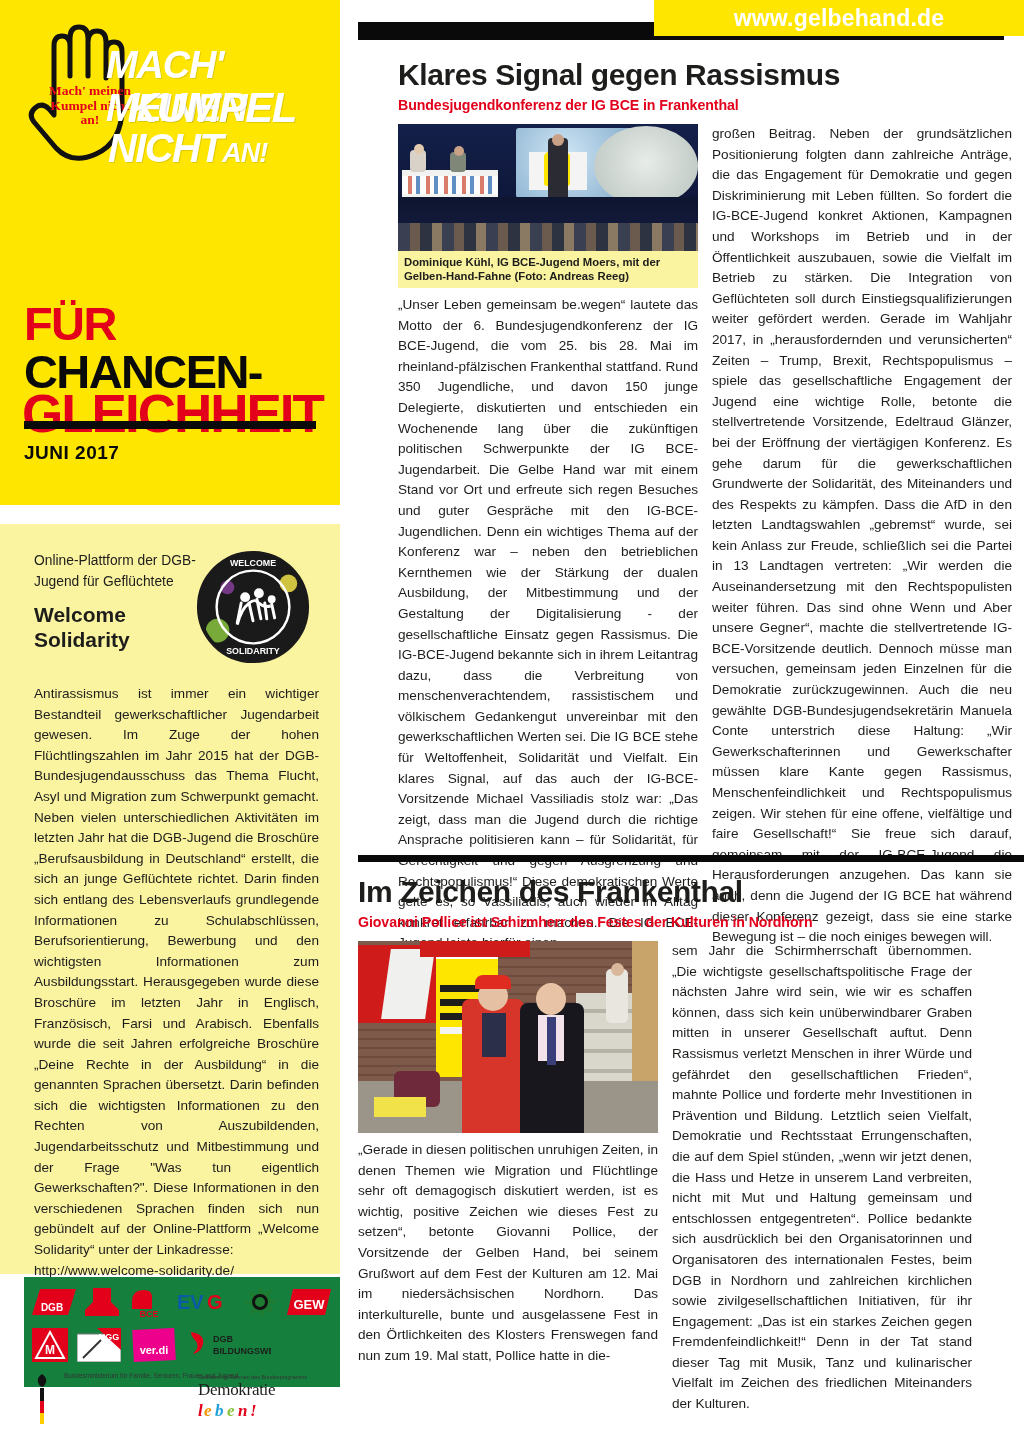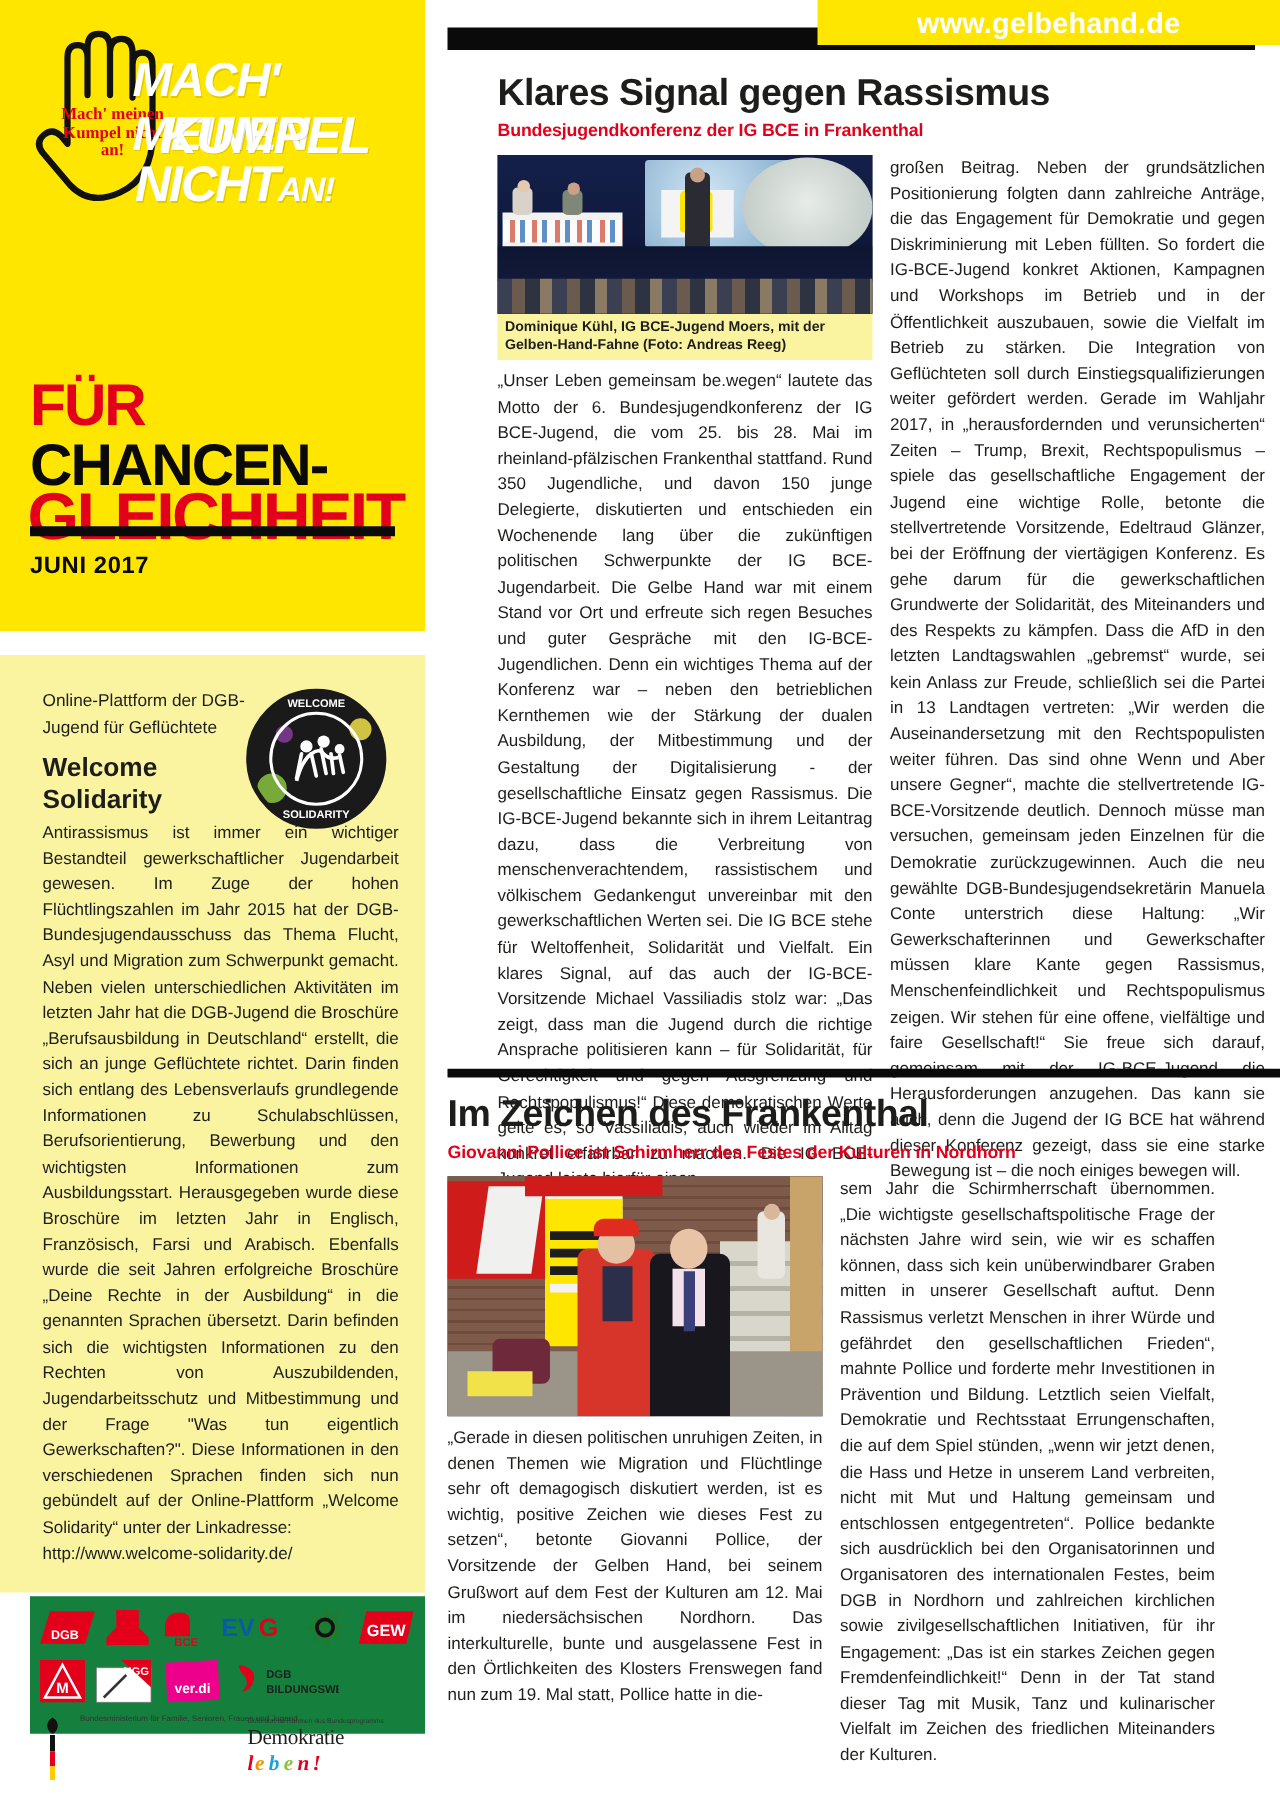--- a/index.html
+++ b/index.html
@@ -78,21 +78,21 @@
     width:190px;
   }
   .sb-title {
     margin-top:10px; font-size:21px; line-height:25px;
     font-weight:bold; color:#1d1d1b; width:190px;
   }
   .ws-logo {
     position:absolute; right:28px; top:24px; width:118px; height:118px;
   }
   .sb-body {
-    margin-top:4px; width:285px;
+    margin-top:32px; width:285px;
     font-size:13.6px; line-height:20.6px; color:#1d1d1b;
     text-align:justify; hyphens:auto;
   }
   .sb-link { margin-top:0; word-break:break-all; }
 
   .logos-band {
     position:absolute; left:24px; top:1277px; width:316px; height:110px;
     background:#15803d;
   }
   .logo-row { display:flex; align-items:center; gap:9px; padding:0 8px; height:45px; }

